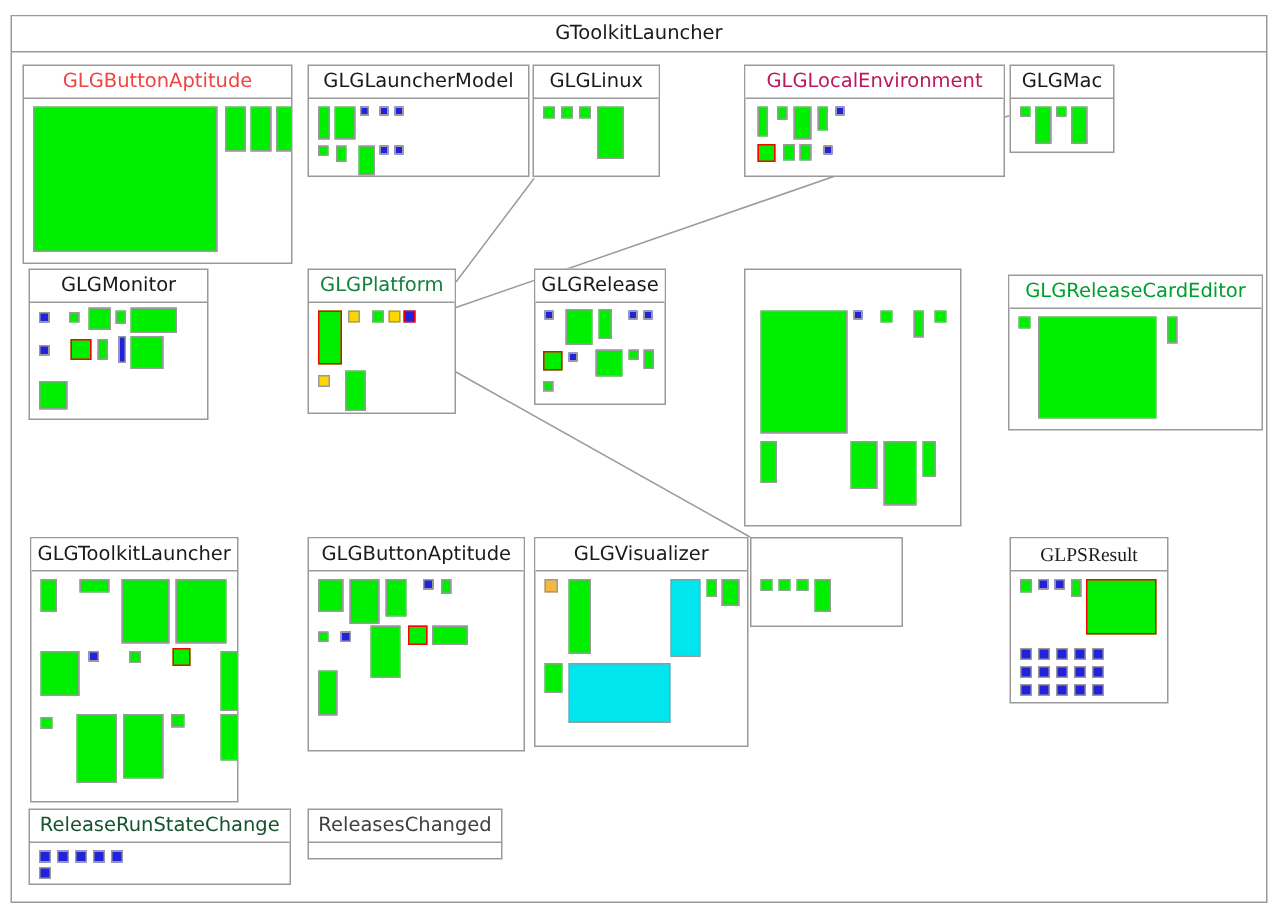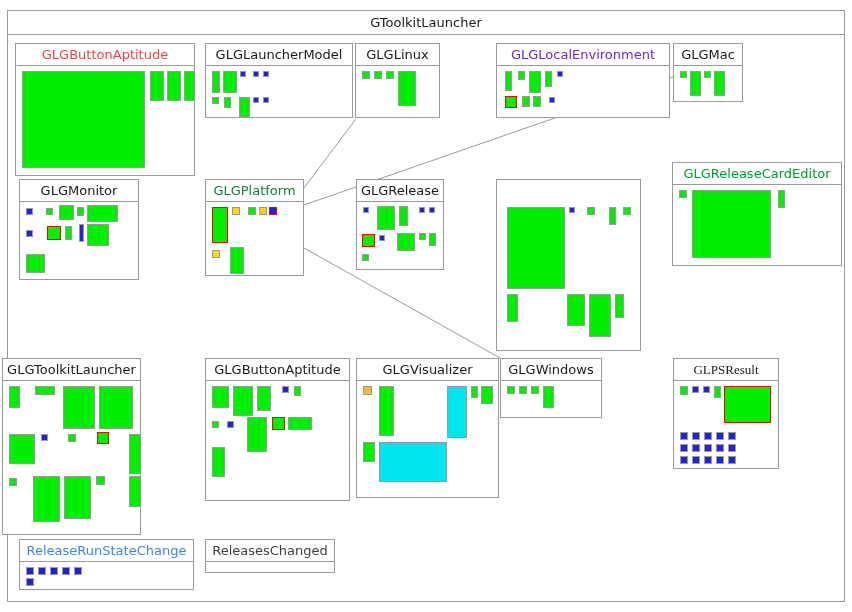--- a/index.html
+++ b/index.html
@@ -114,21 +114,21 @@
       <div class="cls" style="left: 355px; top: 43px; width: 85px; height: 75px; border-color: rgb(154, 154, 154);">
         <div class="cls-title" style="color: rgb(26, 26, 26); border-bottom-color: rgb(154, 154, 154);">GLGLinux</div>
         <div class="cls-body">
           <div class="cell" style="left: 6px; top: 5px; width: 8px; height: 8px; background: rgb(0, 238, 0); border-color: rgb(154, 154, 154);"></div>
           <div class="cell" style="left: 18px; top: 5px; width: 8px; height: 8px; background: rgb(0, 238, 0); border-color: rgb(154, 154, 154);"></div>
           <div class="cell" style="left: 30px; top: 5px; width: 8px; height: 8px; background: rgb(0, 238, 0); border-color: rgb(154, 154, 154);"></div>
           <div class="cell" style="left: 42px; top: 5px; width: 18px; height: 35px; background: rgb(0, 238, 0); border-color: rgb(154, 154, 154);"></div>
         </div>
       </div>
       <div class="cls" style="left: 496px; top: 43px; width: 174px; height: 75px; border-color: rgb(154, 154, 154);">
-        <div class="cls-title" style="color: #6d28d9; border-bottom-color: rgb(154, 154, 154);">GLGLocalEnvironment</div>
+        <div class="cls-title" style="color: #be185d; border-bottom-color: rgb(154, 154, 154);">GLGLocalEnvironment</div>
         <div class="cls-body">
           <div class="cell" style="left: 8px; top: 5px; width: 7px; height: 20px; background: rgb(0, 238, 0); border-color: rgb(154, 154, 154);"></div>
           <div class="cell" style="left: 21px; top: 5px; width: 7px; height: 9px; background: rgb(0, 238, 0); border-color: rgb(154, 154, 154);"></div>
           <div class="cell" style="left: 32px; top: 5px; width: 12px; height: 22px; background: rgb(0, 238, 0); border-color: rgb(154, 154, 154);"></div>
           <div class="cell" style="left: 48px; top: 5px; width: 7px; height: 16px; background: rgb(0, 238, 0); border-color: rgb(154, 154, 154);"></div>
           <div class="cell" style="left: 60px; top: 5px; width: 6px; height: 6px; background: rgb(34, 34, 221); border-color: rgb(154, 154, 154);"></div>
           <div class="cell" style="left: 8px; top: 30px; width: 12px; height: 12px; background: rgb(0, 238, 0); border-color: rgb(255, 0, 0);"></div>
           <div class="cell" style="left: 25px; top: 30px; width: 8px; height: 11px; background: rgb(0, 238, 0); border-color: rgb(154, 154, 154);"></div>
           <div class="cell" style="left: 36px; top: 30px; width: 8px; height: 11px; background: rgb(0, 238, 0); border-color: rgb(154, 154, 154);"></div>
           <div class="cell" style="left: 52px; top: 31px; width: 6px; height: 6px; background: rgb(34, 34, 221); border-color: rgb(154, 154, 154);"></div>
@@ -193,29 +193,29 @@
           <div class="cell" style="left: 72px; top: 5px; width: 6px; height: 6px; background: rgb(34, 34, 221); border-color: rgb(154, 154, 154);"></div>
           <div class="cell" style="left: 90px; top: 5px; width: 8px; height: 8px; background: rgb(0, 238, 0); border-color: rgb(154, 154, 154);"></div>
           <div class="cell" style="left: 112px; top: 5px; width: 7px; height: 18px; background: rgb(0, 238, 0); border-color: rgb(154, 154, 154);"></div>
           <div class="cell" style="left: 126px; top: 5px; width: 8px; height: 8px; background: rgb(0, 238, 0); border-color: rgb(154, 154, 154);"></div>
           <div class="cell" style="left: 10px; top: 92px; width: 11px; height: 28px; background: rgb(0, 238, 0); border-color: rgb(154, 154, 154);"></div>
           <div class="cell" style="left: 70px; top: 92px; width: 18px; height: 32px; background: rgb(0, 238, 0); border-color: rgb(154, 154, 154);"></div>
           <div class="cell" style="left: 92px; top: 92px; width: 22px; height: 43px; background: rgb(0, 238, 0); border-color: rgb(154, 154, 154);"></div>
           <div class="cell" style="left: 118px; top: 92px; width: 9px; height: 24px; background: rgb(0, 238, 0); border-color: rgb(154, 154, 154);"></div>
         </div>
       </div>
-      <div class="cls" style="left: 672px; top: 162px; width: 170px; height: 104px; border-color: rgb(154, 154, 154);">
+      <div class="cls" style="left: 672px; top: 183px; width: 170px; height: 104px; border-color: rgb(154, 154, 154);">
         <div class="cls-title" style="color: rgb(0, 158, 46); border-bottom-color: rgb(154, 154, 154);">GLGReleaseCardEditor</div>
         <div class="cls-body">
           <div class="cell" style="left: 6px; top: 5px; width: 8px; height: 8px; background: rgb(0, 238, 0); border-color: rgb(154, 154, 154);"></div>
           <div class="cell" style="left: 19px; top: 5px; width: 79px; height: 68px; background: rgb(0, 238, 0); border-color: rgb(154, 154, 154);"></div>
           <div class="cell" style="left: 105px; top: 5px; width: 7px; height: 18px; background: rgb(0, 238, 0); border-color: rgb(154, 154, 154);"></div>
         </div>
       </div>
-      <div class="cls" style="left: 2px; top: 358px; width: 139px; height: 177px; border-color: rgb(154, 154, 154);">
+      <div class="cls" style="left: 20px; top: 358px; width: 139px; height: 177px; border-color: rgb(154, 154, 154);">
         <div class="cls-title" style="color: rgb(26, 26, 26); border-bottom-color: rgb(154, 154, 154);">GLGToolkitLauncher</div>
         <div class="cls-body">
           <div class="cell" style="left: 6px; top: 5px; width: 11px; height: 22px; background: rgb(0, 238, 0); border-color: rgb(154, 154, 154);"></div>
           <div class="cell" style="left: 32px; top: 5px; width: 20px; height: 9px; background: rgb(0, 238, 0); border-color: rgb(154, 154, 154);"></div>
           <div class="cell" style="left: 60px; top: 5px; width: 32px; height: 43px; background: rgb(0, 238, 0); border-color: rgb(154, 154, 154);"></div>
           <div class="cell" style="left: 96px; top: 5px; width: 34px; height: 43px; background: rgb(0, 238, 0); border-color: rgb(154, 154, 154);"></div>
           <div class="cell" style="left: 141px; top: 5px; width: 7px; height: 7px; background: rgb(34, 34, 221); border-color: rgb(154, 154, 154);"></div>
           <div class="cell" style="left: 6px; top: 53px; width: 26px; height: 30px; background: rgb(0, 238, 0); border-color: rgb(154, 154, 154);"></div>
           <div class="cell" style="left: 38px; top: 53px; width: 7px; height: 7px; background: rgb(34, 34, 221); border-color: rgb(154, 154, 154);"></div>
           <div class="cell" style="left: 65px; top: 53px; width: 8px; height: 8px; background: rgb(0, 238, 0); border-color: rgb(154, 154, 154);"></div>
@@ -250,21 +250,20 @@
           <div class="cell" style="left: 6px; top: 5px; width: 9px; height: 9px; background: rgb(245, 185, 66); border-color: rgb(154, 154, 154);"></div>
           <div class="cell" style="left: 22px; top: 5px; width: 15px; height: 50px; background: rgb(0, 238, 0); border-color: rgb(154, 154, 154);"></div>
           <div class="cell" style="left: 90px; top: 5px; width: 20px; height: 52px; background: rgb(0, 229, 238); border-color: rgb(154, 154, 154);"></div>
           <div class="cell" style="left: 114px; top: 5px; width: 7px; height: 12px; background: rgb(0, 238, 0); border-color: rgb(154, 154, 154);"></div>
           <div class="cell" style="left: 124px; top: 5px; width: 12px; height: 18px; background: rgb(0, 238, 0); border-color: rgb(154, 154, 154);"></div>
           <div class="cell" style="left: 6px; top: 61px; width: 12px; height: 20px; background: rgb(0, 238, 0); border-color: rgb(154, 154, 154);"></div>
           <div class="cell" style="left: 22px; top: 61px; width: 68px; height: 40px; background: rgb(0, 229, 238); border-color: rgb(154, 154, 154);"></div>
         </div>
       </div>
       <div class="cls" style="left: 500px; top: 358px; width: 102px; height: 60px; border-color: rgb(154, 154, 154);">
-        <div class="cls-title" style="color: rgb(26, 26, 26); border-bottom-color: rgb(154, 154, 154);">GLGWindows</div>
         <div class="cls-body">
           <div class="cell" style="left: 6px; top: 5px; width: 8px; height: 8px; background: rgb(0, 238, 0); border-color: rgb(154, 154, 154);"></div>
           <div class="cell" style="left: 18px; top: 5px; width: 8px; height: 8px; background: rgb(0, 238, 0); border-color: rgb(154, 154, 154);"></div>
           <div class="cell" style="left: 30px; top: 5px; width: 8px; height: 8px; background: rgb(0, 238, 0); border-color: rgb(154, 154, 154);"></div>
           <div class="cell" style="left: 42px; top: 5px; width: 11px; height: 22px; background: rgb(0, 238, 0); border-color: rgb(154, 154, 154);"></div>
         </div>
       </div>
       <div class="cls" style="left: 673px; top: 358px; width: 106px; height: 111px; border-color: rgb(154, 154, 154);">
         <div class="cls-title" style="color: rgb(26, 26, 26); border-bottom-color: rgb(154, 154, 154); font-family: Liberation Serif, serif;">GLPSResult</div>
         <div class="cls-body">
@@ -284,21 +283,21 @@
           <div class="cell" style="left: 42px; top: 63px; width: 8px; height: 8px; background: rgb(34, 34, 221); border-color: rgb(154, 154, 154);"></div>
           <div class="cell" style="left: 54px; top: 63px; width: 8px; height: 8px; background: rgb(34, 34, 221); border-color: rgb(154, 154, 154);"></div>
           <div class="cell" style="left: 6px; top: 75px; width: 8px; height: 8px; background: rgb(34, 34, 221); border-color: rgb(154, 154, 154);"></div>
           <div class="cell" style="left: 18px; top: 75px; width: 8px; height: 8px; background: rgb(34, 34, 221); border-color: rgb(154, 154, 154);"></div>
           <div class="cell" style="left: 30px; top: 75px; width: 8px; height: 8px; background: rgb(34, 34, 221); border-color: rgb(154, 154, 154);"></div>
           <div class="cell" style="left: 42px; top: 75px; width: 8px; height: 8px; background: rgb(34, 34, 221); border-color: rgb(154, 154, 154);"></div>
           <div class="cell" style="left: 54px; top: 75px; width: 8px; height: 8px; background: rgb(34, 34, 221); border-color: rgb(154, 154, 154);"></div>
         </div>
       </div>
       <div class="cls" style="left: 19px; top: 539px; width: 175px; height: 51px; border-color: rgb(154, 154, 154);">
-        <div class="cls-title" style="color: #3b82f6; border-bottom-color: rgb(154, 154, 154);">ReleaseRunStateChange</div>
+        <div class="cls-title" style="color: #14532d; border-bottom-color: rgb(154, 154, 154);">ReleaseRunStateChange</div>
         <div class="cls-body">
           <div class="cell" style="left: 6px; top: 5px; width: 8px; height: 8px; background: rgb(34, 34, 221); border-color: rgb(154, 154, 154);"></div>
           <div class="cell" style="left: 18px; top: 5px; width: 8px; height: 8px; background: rgb(34, 34, 221); border-color: rgb(154, 154, 154);"></div>
           <div class="cell" style="left: 30px; top: 5px; width: 8px; height: 8px; background: rgb(34, 34, 221); border-color: rgb(154, 154, 154);"></div>
           <div class="cell" style="left: 42px; top: 5px; width: 8px; height: 8px; background: rgb(34, 34, 221); border-color: rgb(154, 154, 154);"></div>
           <div class="cell" style="left: 54px; top: 5px; width: 8px; height: 8px; background: rgb(34, 34, 221); border-color: rgb(154, 154, 154);"></div>
           <div class="cell" style="left: 6px; top: 16px; width: 8px; height: 8px; background: rgb(34, 34, 221); border-color: rgb(154, 154, 154);"></div>
         </div>
       </div>
       <div class="cls" style="left: 205px; top: 539px; width: 130px; height: 34px; border-color: rgb(154, 154, 154);">

